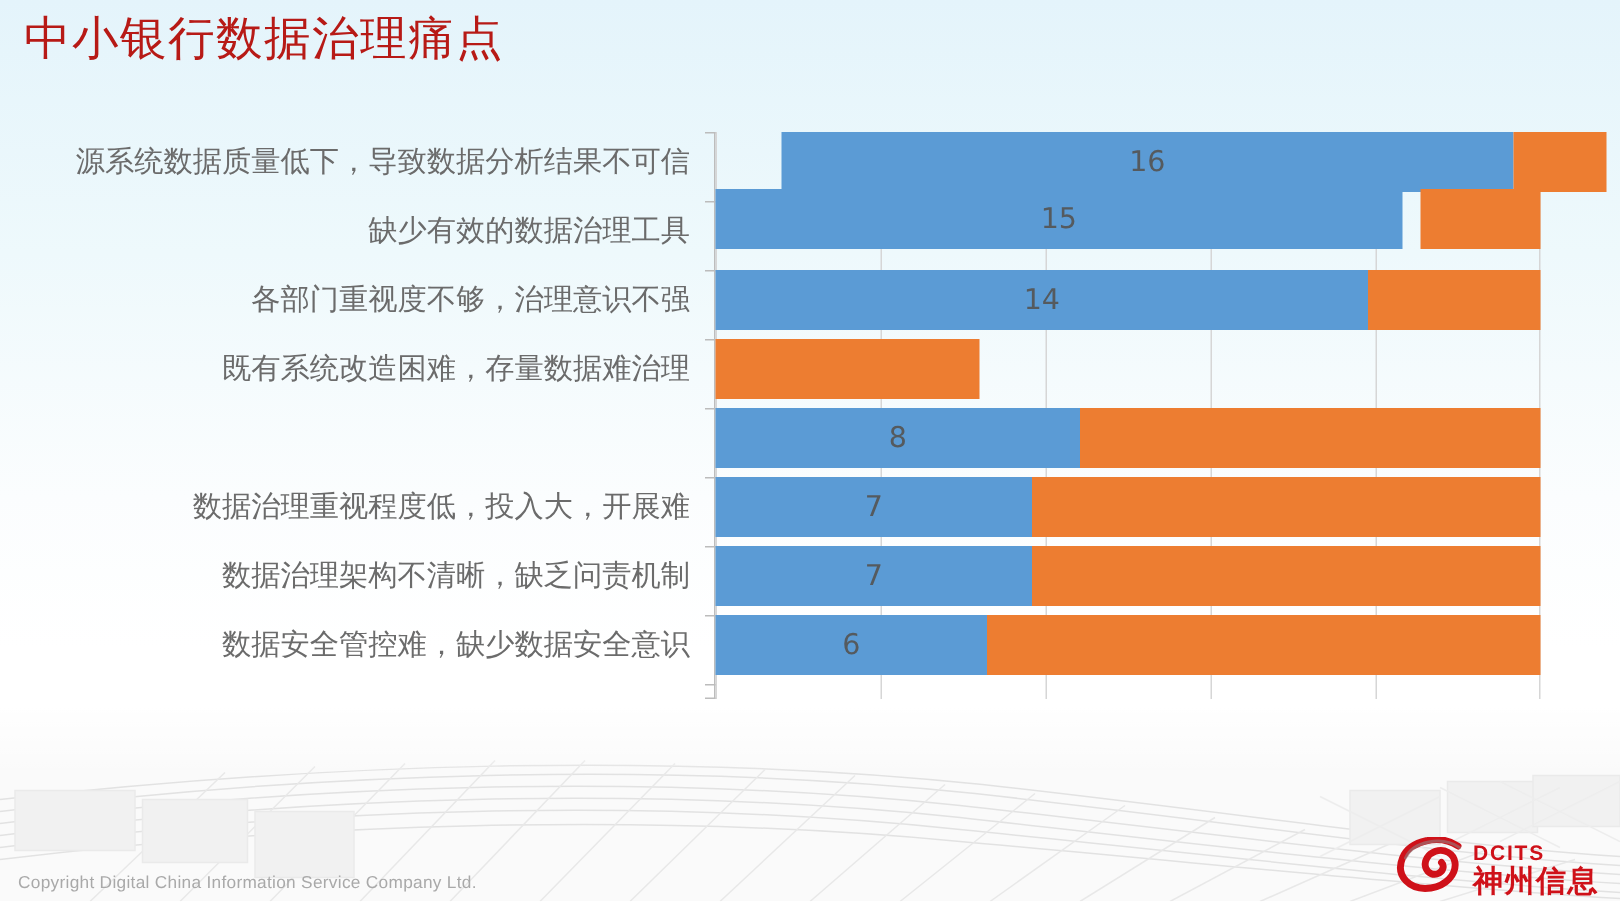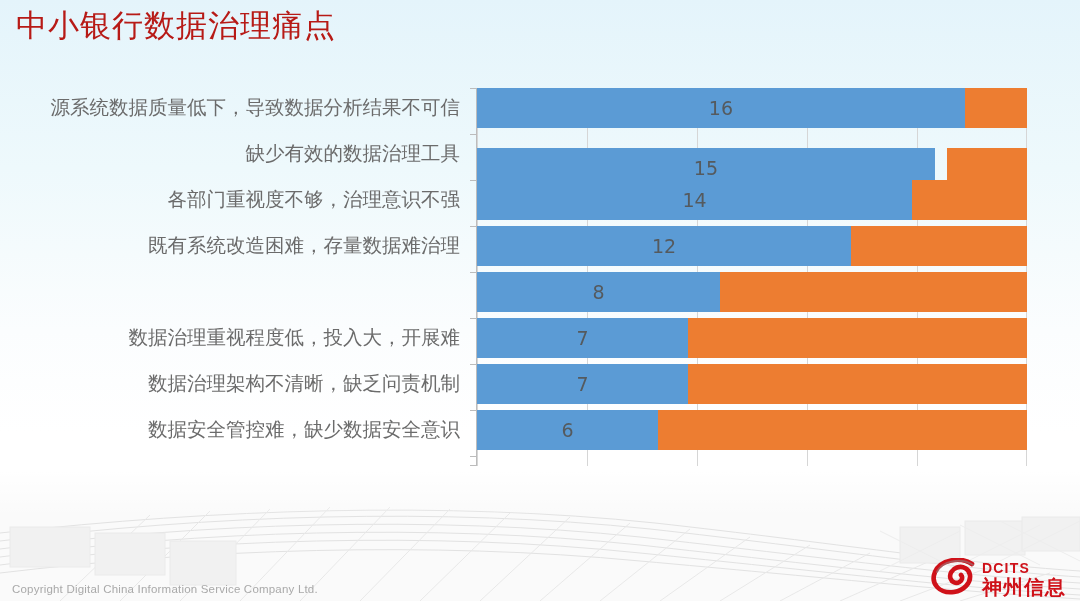--- a/index.html
+++ b/index.html
@@ -272,42 +272,39 @@
         <div class="ytick" style="top:138px"></div>
         <div class="ytick" style="top:184px"></div>
         <div class="ytick" style="top:230px"></div>
         <div class="ytick" style="top:276px"></div>
         <div class="ytick" style="top:322px"></div>
         <div class="ytick" style="top:368px"></div>
         <div class="ytick" style="top:377px"></div>
       </div>
 
       <div id="bars">
-          <div class="bar-row" style="top: 0px;">
+          <div class="bar-row" style="top: 0px; margin-left: 44px;">
             <div class="seg seg-blue" style="width: 88.7%; background: rgb(91, 155, 213);">
               <span class="bar-value">16</span>
             </div>
             <div class="seg seg-orange" style="width: 11.3%; background: rgb(237, 125, 49);"></div>
           </div>
-          <div class="bar-row" style="top: 60px; gap: 12px;">
+          <div class="bar-row" style="top: 38px; gap: 12px;">
             <div class="seg seg-blue" style="width: 85.1%; background: rgb(91, 155, 213);">
               <span class="bar-value">15</span>
             </div>
             <div class="seg seg-orange" style="width: 14.9%; background: rgb(237, 125, 49);"></div>
           </div>
           <div class="bar-row" style="top: 92px; text-align: center;">
             <div class="seg seg-blue" style="width: 79.1%; background: rgb(91, 155, 213);">
               <span class="bar-value">14</span>
             </div>
             <div class="seg seg-orange" style="width: 20.9%; background: rgb(237, 125, 49);"></div>
           </div>
           <div class="bar-row" style="top: 138px;">
-            <div class="seg seg-blue" style="width: 68%; background: rgb(91, 155, 213);">
-              <span class="bar-value">12</span>
-            </div>
             <div class="seg seg-orange" style="width: 32%; background: rgb(237, 125, 49);"></div>
           </div>
           <div class="bar-row" style="top: 184px;">
             <div class="seg seg-blue" style="width: 44.2%; background: rgb(91, 155, 213);">
               <span class="bar-value">8</span>
             </div>
             <div class="seg seg-orange" style="width: 55.8%; background: rgb(237, 125, 49);"></div>
           </div>
           <div class="bar-row" style="top: 230px;">
             <div class="seg seg-blue" style="width: 38.4%; background: rgb(91, 155, 213);">

